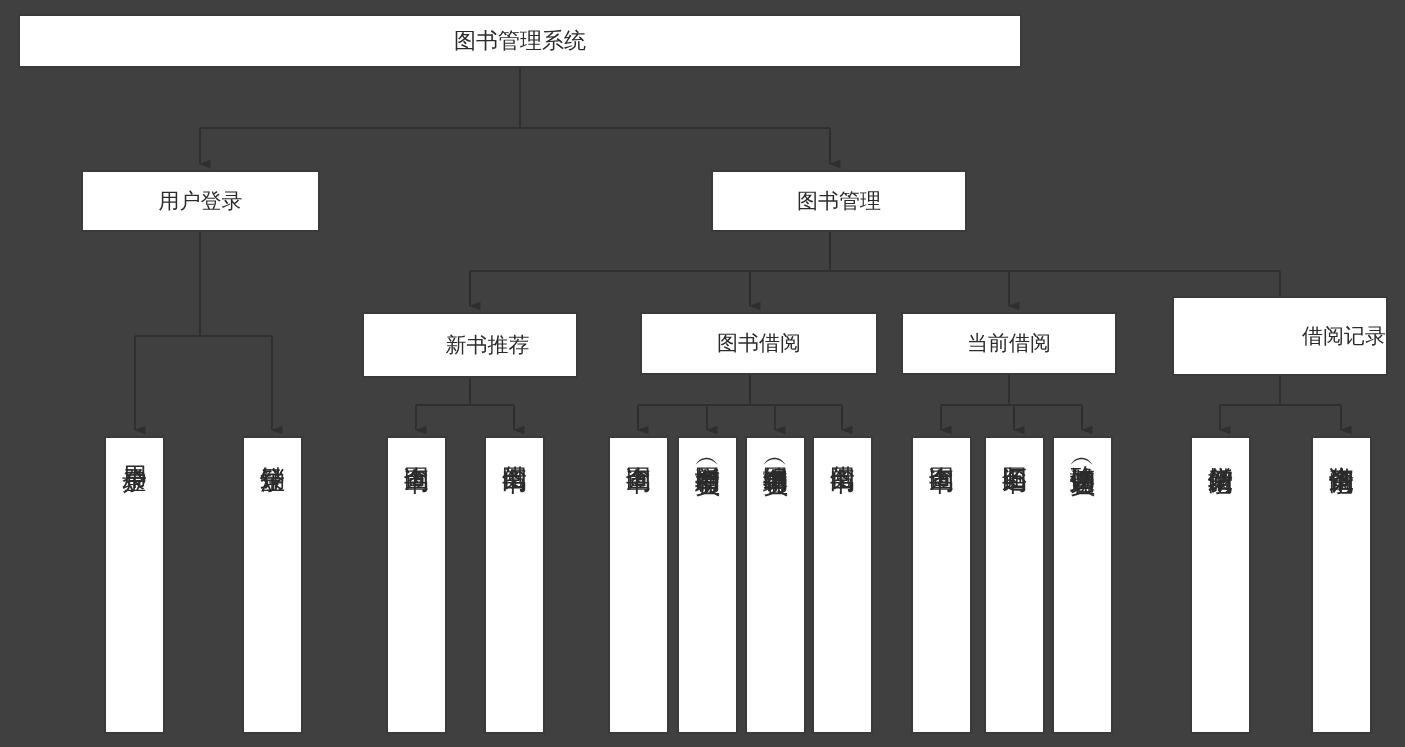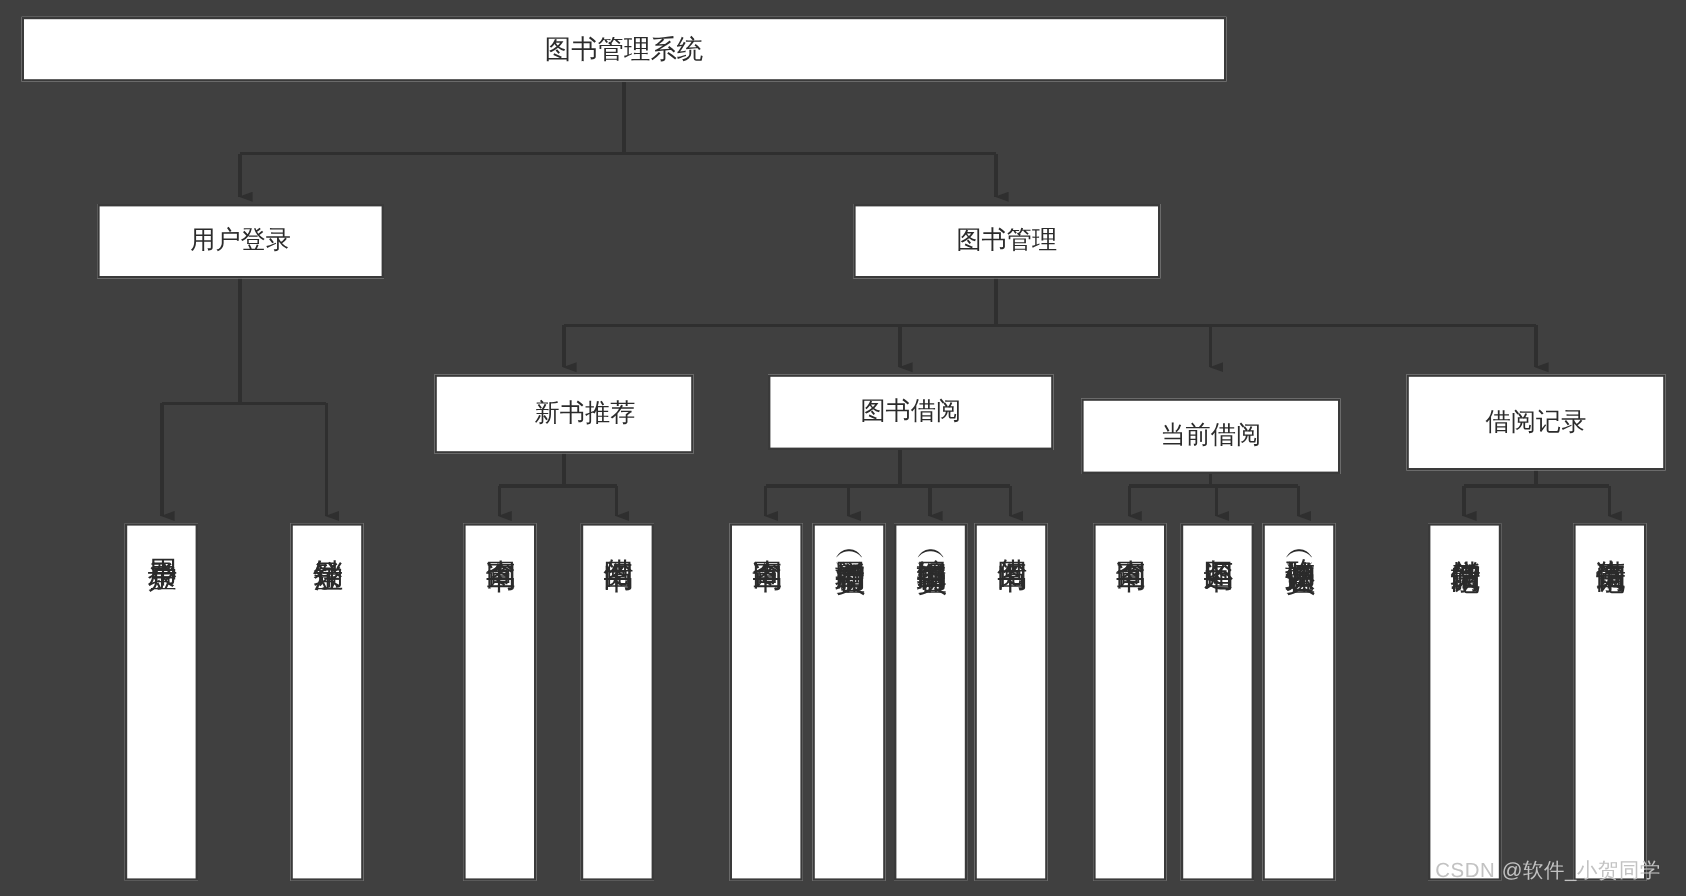--- a/index.html
+++ b/index.html
@@ -134,24 +134,24 @@
   <div class="node horiz" style="left:711px; top:170px; width:256px; height:62px;">
     <span class="node-label">图书管理</span>
   </div>
 
   <div class="node horiz" style="left:362px; top:312px; width:216px; height:66px;padding-left:35px;">
     <span class="node-label">新书推荐</span>
   </div>
   <div class="node horiz" style="left:640px; top:312px; width:238px; height:63px;">
     <span class="node-label">图书借阅</span>
   </div>
-  <div class="node horiz" style="left:901px; top:312px; width:216px; height:63px;margin-top:20px;">
+  <div class="node horiz" style="left:901px; top:312px; width:216px; height:63px;">
     <span class="node-label">当前借阅</span>
   </div>
-  <div class="node horiz" style="left:1172px; top:312px; width:216px; height:80px;">
+  <div class="node horiz" style="left:1172px; top:296px; width:216px; height:80px;justify-content:flex-end;">
     <span class="node-label">借阅记录</span>
   </div>
 
   <div class="node leaf" style="left:104px; top:436px; width:61px; height:298px;">
     <span class="node-label">用户登录</span>
   </div>
   <div class="node leaf" style="left:242px; top:436px; width:61px; height:298px;">
     <span class="node-label">注销登录</span>
   </div>
 
@@ -185,14 +185,13 @@
     <span class="node-label">确认归还（管理员）</span>
   </div>
 
   <div class="node leaf" style="left:1190px; top:436px; width:61px; height:298px;">
     <span class="node-label">新增借阅记录</span>
   </div>
   <div class="node leaf" style="left:1311px; top:436px; width:61px; height:298px;">
     <span class="node-label">查询借阅记录</span>
   </div>
 
-  <div id="watermark">CSDN @软件_小贺同学</div>
 </div>
 
 </body></html>

